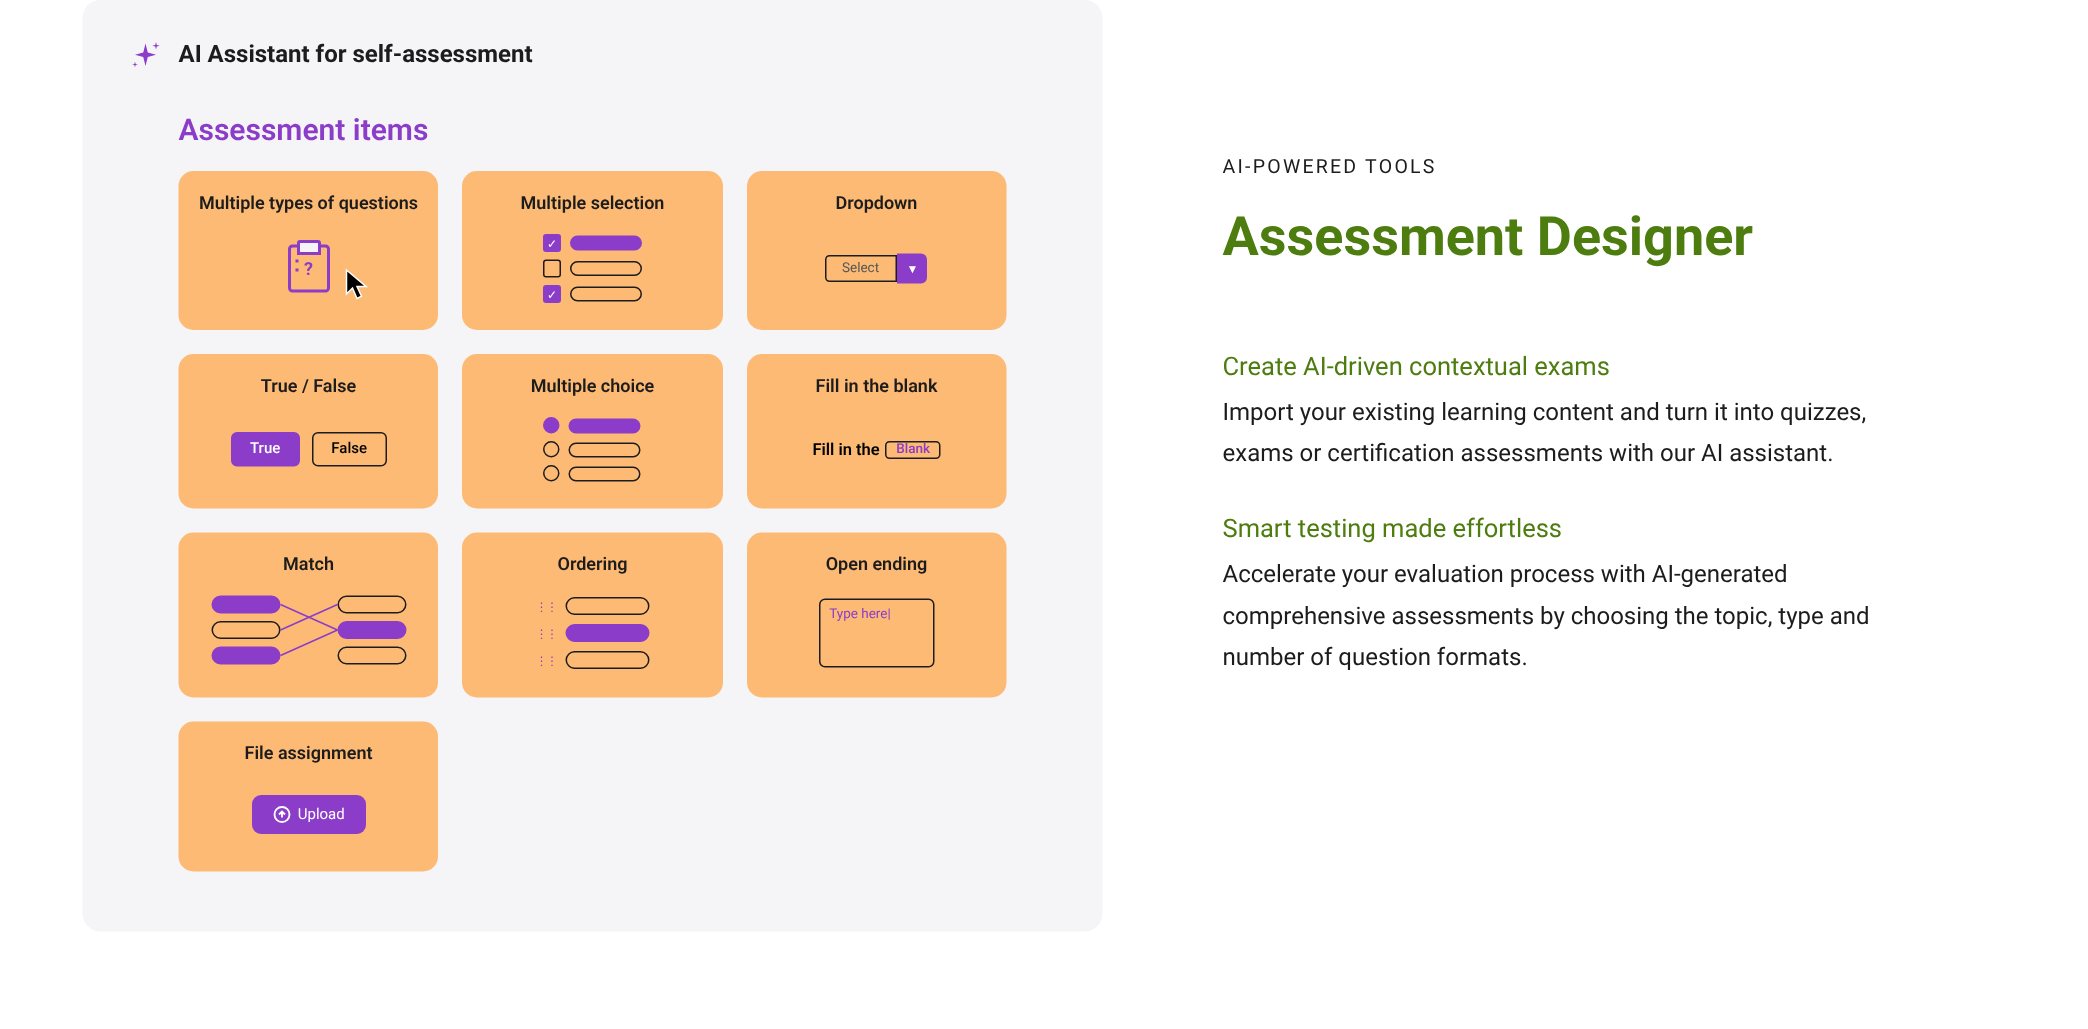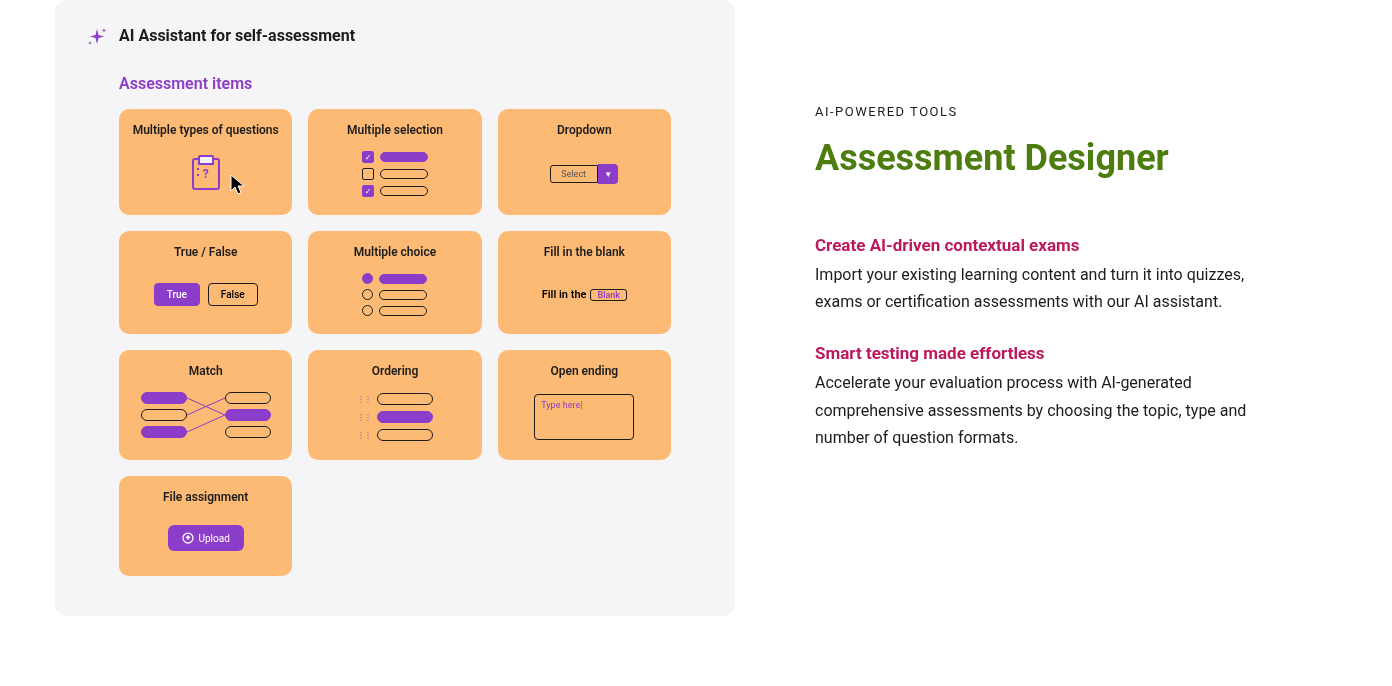--- a/index.html
+++ b/index.html
@@ -35,21 +35,21 @@
       align-items: center;
       justify-content: center;
     }
     .panel-title {
       font-size: 16px;
       font-weight: 700;
       color: #1c1c1c;
     }
     .section-label {
       color: #8b3dc9;
-      font-size: 16px;
+      font-size: 20px;
       font-weight: 600;
       margin-left: 34px;
       margin-bottom: 16px;
     }
     .cards-grid {
       display: grid;
       grid-template-columns: repeat(3, 1fr);
       gap: 16px;
       margin-left: 34px;
       margin-right: 34px;
@@ -293,21 +293,21 @@
       height: 12px;
       border: 1.5px solid #1c1c1c;
       border-radius: 8px;
     }
     .ord-pill.filled {
       background: #8b3dc9;
       border-color: #8b3dc9;
     }
     
     .textarea {
-      width: 100px;
+      width: 77px;
       height: 46px;
       border: 1.5px solid #1c1c1c;
       border-radius: 4px;
       padding: 5px 6px;
       font-size: 9px;
       color: #8b3dc9;
     }
     
     .upload-btn {
       background: #8b3dc9;
@@ -338,22 +338,22 @@
       font-size: 36px;
       font-weight: 700;
       color: #4d7c0f;
       margin-bottom: 56px;
     }
     .content-block {
       margin-bottom: 28px;
     }
     .block-title {
       font-size: 17px;
-      font-weight: 700;
-      color: #be185d;
+      font-weight: 400;
+      color: #4d7c0f;
       margin-bottom: 6px;
     }
     .block-text {
       font-size: 16px;
       line-height: 1.7;
       color: #1c1c1c;
     }
   </style>
 </head>
 <body>

